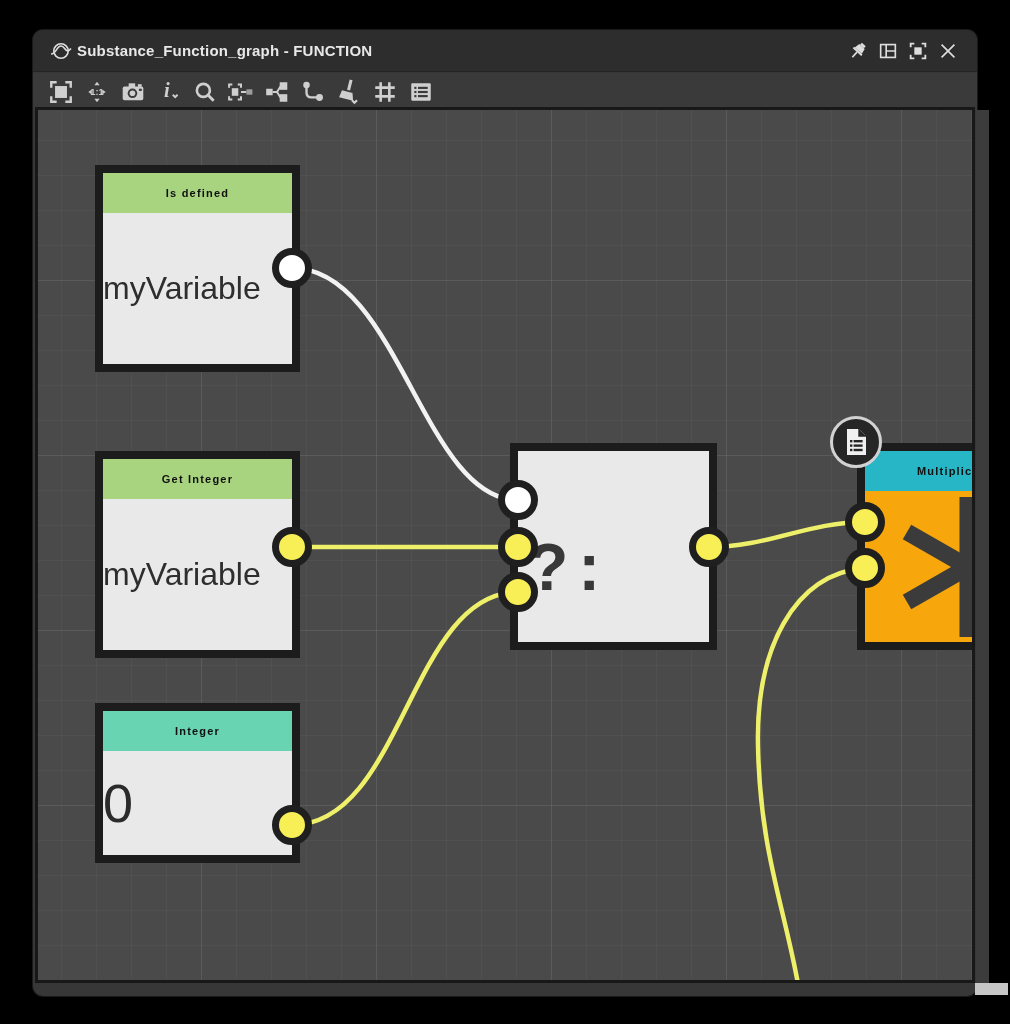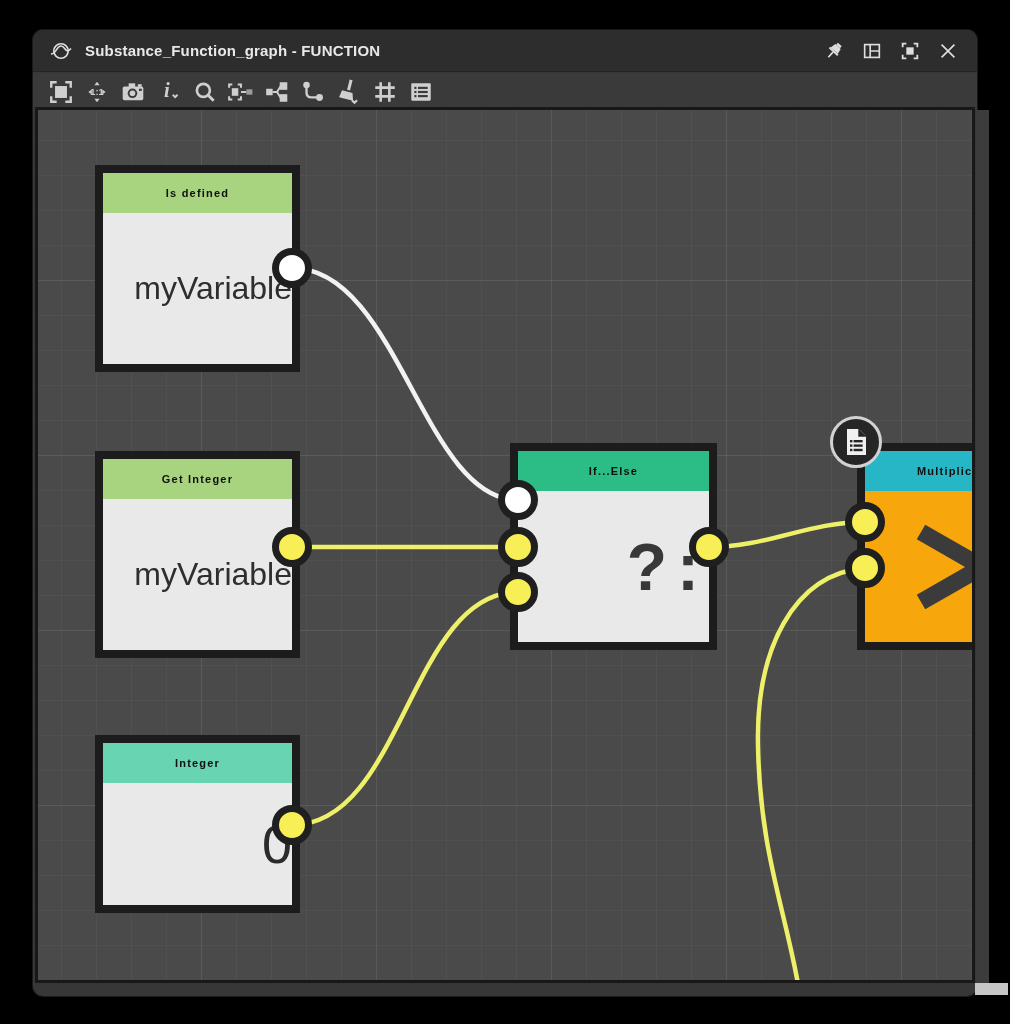--- a/index.html
+++ b/index.html
@@ -1,21 +1,21 @@
 <!DOCTYPE html>
 <html><head>
 <meta charset="utf-8">
 <style>
   html,body{margin:0;padding:0;background:#000;width:1010px;height:1024px;overflow:hidden;
     font-family:"Liberation Sans",sans-serif;-webkit-font-smoothing:antialiased;}
   .window{position:absolute;left:33px;top:30px;width:944px;height:966px;background:#373737;
     border-radius:10px;overflow:hidden;box-shadow:0 0 0 1px #1a1a1a;}
   
   .titlebar{position:absolute;left:0;top:0;width:100%;height:42px;background:#2d2d2d;
-    display:flex;align-items:center;padding:16px 16px;box-sizing:border-box;gap:12px;
+    display:flex;align-items:center;padding:16px 16px;box-sizing:border-box;gap:4px;
     border-bottom:1px solid #242424;}
   .titlebar .fx-icon{width:24px;height:24px;flex:0 0 auto;}
   .titlebar .title{color:#e8e8e8;font-size:15px;font-weight:bold;letter-spacing:.2px;white-space:nowrap;}
   .titlebar .spacer{flex:1;}
   .tbtn{width:26px;height:26px;display:flex;align-items:center;justify-content:center;flex:0 0 auto;cursor:default;}
   
   .toolbar{position:absolute;left:0;top:43px;width:100%;height:37px;background:#3a3a3a;
     display:flex;align-items:center;padding:0 10px;box-sizing:border-box;}
   .toolbtn{width:36px;height:30px;display:flex;align-items:center;justify-content:center;border-radius:3px;}
   
@@ -25,25 +25,25 @@
       linear-gradient(90deg, rgba(255,255,255,.055) 1px, transparent 1px),
       linear-gradient(rgba(255,255,255,.035) 1px, transparent 1px),
       linear-gradient(90deg, rgba(255,255,255,.035) 1px, transparent 1px);
     background-size:175px 175px,175px 175px,35px 35px,35px 35px;
     background-position:-12px -5px,-12px -5px,-12px -5px,-12px -5px;
     overflow:hidden;box-shadow:0 0 0 3px #181818;}
   
   .node{position:absolute;border:8px solid #1c1c1c;background:#e9e9e9;box-sizing:border-box;}
   .nhead{height:40px;display:flex;align-items:center;justify-content:center;
     font-size:11px;font-weight:bold;letter-spacing:1.2px;color:#101010;}
-  .nbody{position:absolute;left:0;right:0;top:40px;bottom:0;display:flex;align-items:center;justify-content:flex-end;}
+  .nbody{position:absolute;left:0;right:0;top:40px;bottom:0;display:flex;align-items:center;justify-content:flex-start;}
   .hg{background:#a8d37f;} .hm{background:#68d4b1;} .hgr{background:#2cbd87;} .hc{background:#27b6c6;}
   .n1{left:57px;top:55px;width:205px;height:207px;}
   .n2{left:57px;top:341px;width:205px;height:207px;}
-  .n3{left:57px;top:625px;width:205px;height:178px;}
+  .n3{left:57px;top:593px;width:205px;height:160px;}
   .n4{left:472px;top:333px;width:207px;height:207px;}
   .n5{left:819px;top:333px;width:208px;height:207px;}
   .n5 .nbody{background:#f7a70c;}
   .n5 .nhead{justify-content:flex-start;padding-left:52px;}
   .val-var{font-size:32px;color:#2e2e2e;}
   .val-zero{font-size:54px;color:#2b2b2b;}
   .val-cond{font-size:66px;font-weight:bold;color:#383838;letter-spacing:10px;padding-left:10px;}
   .sr{position:absolute;width:1px;height:1px;overflow:hidden;clip:rect(0 0 0 0);}
   
   .port{position:absolute;width:26px;height:26px;border:7px solid #1f1f1f;border-radius:50%;
@@ -216,23 +216,20 @@
     <div class="node n3">
       <div class="nhead hm">
         <span>Integer</span>
       </div>
       <div class="nbody">
         <span class="val-zero">0</span>
       </div>
     </div>
 
     <div class="node n4">
-      <div class="nhead hgr">
-        <span>If...Else</span>
-      </div>
       <div class="nbody">
         <span class="val-cond">?:</span>
       </div>
     </div>
 
     <div class="node n5">
       <div class="nhead hc">
         <span>Multiplic</span>
       </div>
       <div class="nbody">

